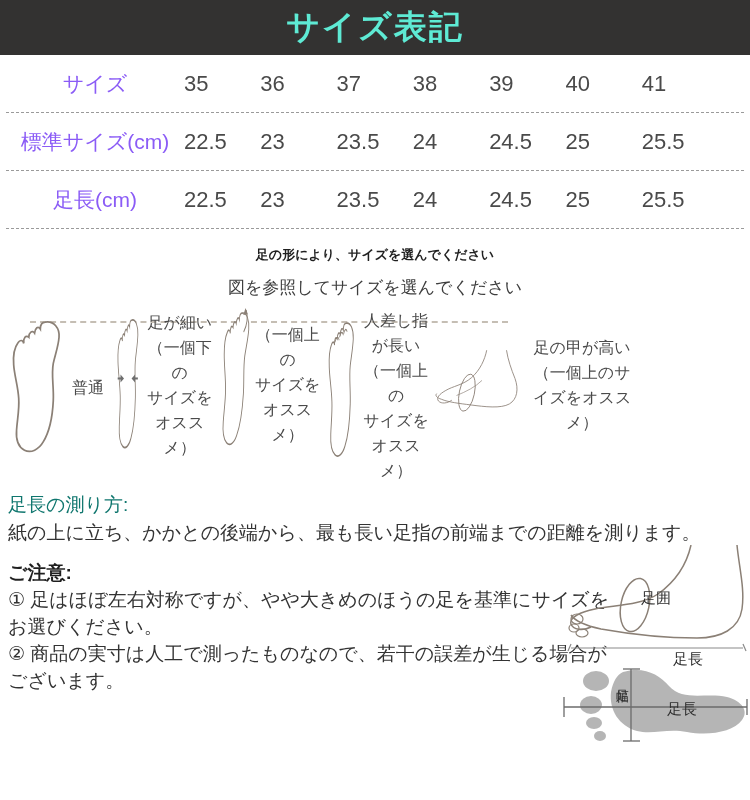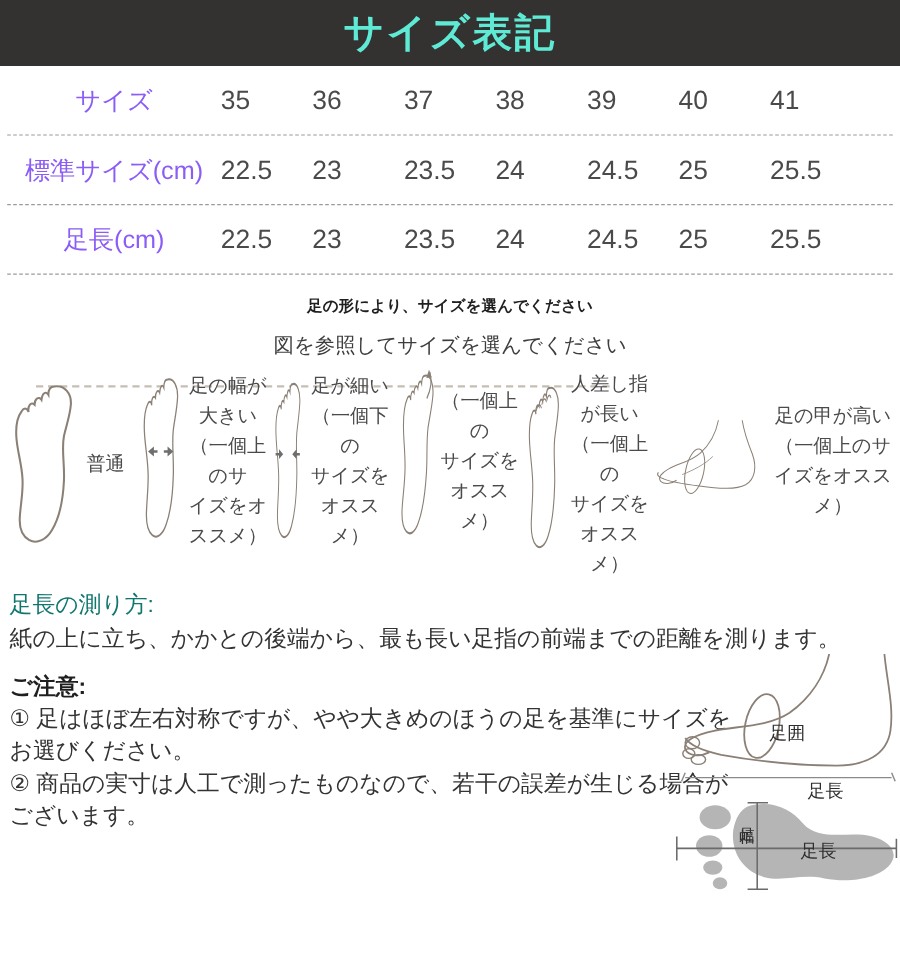--- a/index.html
+++ b/index.html
@@ -106,34 +106,20 @@
 
     <div class="fig-col w0">
       <svg width="72" height="148" viewBox="0 0 100 215" preserveAspectRatio="none" style="margin-top:14px">
         <use href="#fp" fill="#fff" stroke="#8b8076" stroke-width="2.4"></use>
       </svg>
       <div class="cap">
         <div>普通</div>
       </div>
     </div>
 
-    <div class="fig-col w1">
-      <svg width="84" height="150" viewBox="0 0 100 215" preserveAspectRatio="none" style="margin-top:8px">
-        <use href="#fp" fill="#fff" stroke="#8b8076" stroke-width="2.4"></use>
-        <line x1="44" y1="92" x2="33" y2="92" stroke="#6e6e6e" stroke-width="3"></line>
-        <polygon points="26,92 37,86 37,98" fill="#6e6e6e"></polygon>
-        <line x1="56" y1="92" x2="67" y2="92" stroke="#6e6e6e" stroke-width="3"></line>
-        <polygon points="74,92 63,86 63,98" fill="#6e6e6e"></polygon>
-      </svg>
-      <div class="cap">
-        <div>足の幅が大きい</div>
-        <div>（一個上のサ</div>
-        <div>イズをオススメ）</div>
-      </div>
-    </div>
 
     <div class="fig-col w2">
       <svg width="64" height="146" viewBox="0 0 100 215" preserveAspectRatio="none" style="margin-top:12px">
         <use href="#fp" fill="#fff" stroke="#8b8076" stroke-width="2.6"></use>
         <line x1="18" y1="92" x2="29" y2="92" stroke="#6e6e6e" stroke-width="3"></line>
         <polygon points="38,92 27,86 27,98" fill="#6e6e6e"></polygon>
         <line x1="82" y1="92" x2="71" y2="92" stroke="#6e6e6e" stroke-width="3"></line>
         <polygon points="62,92 73,86 73,98" fill="#6e6e6e"></polygon>
       </svg>
       <div class="cap">
@@ -202,21 +188,21 @@
       <path d="M174,0 C176,22 182,44 179,64 C176,84 158,93 134,93 C104,93 66,89 38,84 C24,81 12,76 8,70" fill="none" stroke="#8b8076" stroke-width="1.5"></path>
       <path d="M128,0 C124,18 113,36 95,49 C77,61 50,60 32,64 C18,67 6,72 8,79 C10,85 20,86 28,82" fill="none" stroke="#8b8076" stroke-width="1.5"></path>
       <ellipse cx="14" cy="74" rx="6" ry="5" fill="none" stroke="#8b8076" stroke-width="1.2"></ellipse>
       <ellipse cx="11" cy="83" rx="5" ry="4" fill="none" stroke="#8b8076" stroke-width="1.2"></ellipse>
       <ellipse cx="19" cy="88" rx="6" ry="4" fill="none" stroke="#8b8076" stroke-width="1.2"></ellipse>
       <ellipse cx="72" cy="60" rx="14" ry="27" transform="rotate(12 72 60)" fill="none" stroke="#8b8076" stroke-width="1.5"></ellipse>
       <line x1="8" y1="103" x2="180" y2="103" stroke="#8a8a8a" stroke-width="1.2"></line>
       <line x1="8" y1="99" x2="5" y2="106" stroke="#8a8a8a" stroke-width="1.2"></line>
       <line x1="180" y1="99" x2="183" y2="106" stroke="#8a8a8a" stroke-width="1.2"></line>
     </svg>
-    <span class="dlabel" style="left:78px;top:57px">足囲</span>
+    <span class="dlabel" style="left:78px;top:44px">足囲</span>
     <span class="dlabel" style="left:110px;top:105px">足長</span>
   </div>
 
   <div class="dg dg-bottom">
     <svg width="189" height="80" viewBox="0 0 189 80">
       <path d="M62,6 C82,0 98,8 108,20 C122,36 146,26 166,31 C181,35 188,45 181,54 C172,66 148,70 126,66 C106,62 92,69 76,65 C58,60 48,44 50,26 C52,15 56,9 62,6 Z" fill="#b5b5b5"></path>
       <ellipse cx="35" cy="15" rx="13" ry="10" fill="#b5b5b5"></ellipse>
       <ellipse cx="30" cy="39" rx="11" ry="9" fill="#b5b5b5"></ellipse>
       <ellipse cx="33" cy="57" rx="8" ry="6" fill="#b5b5b5"></ellipse>
       <ellipse cx="39" cy="70" rx="6" ry="5" fill="#b5b5b5"></ellipse>

